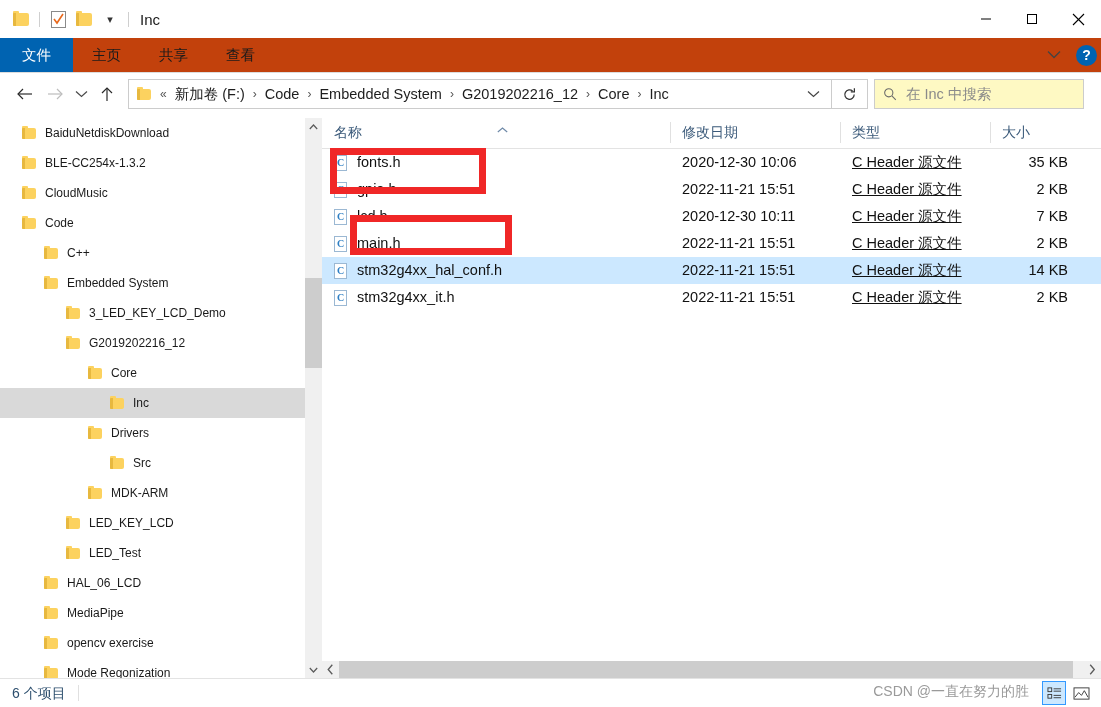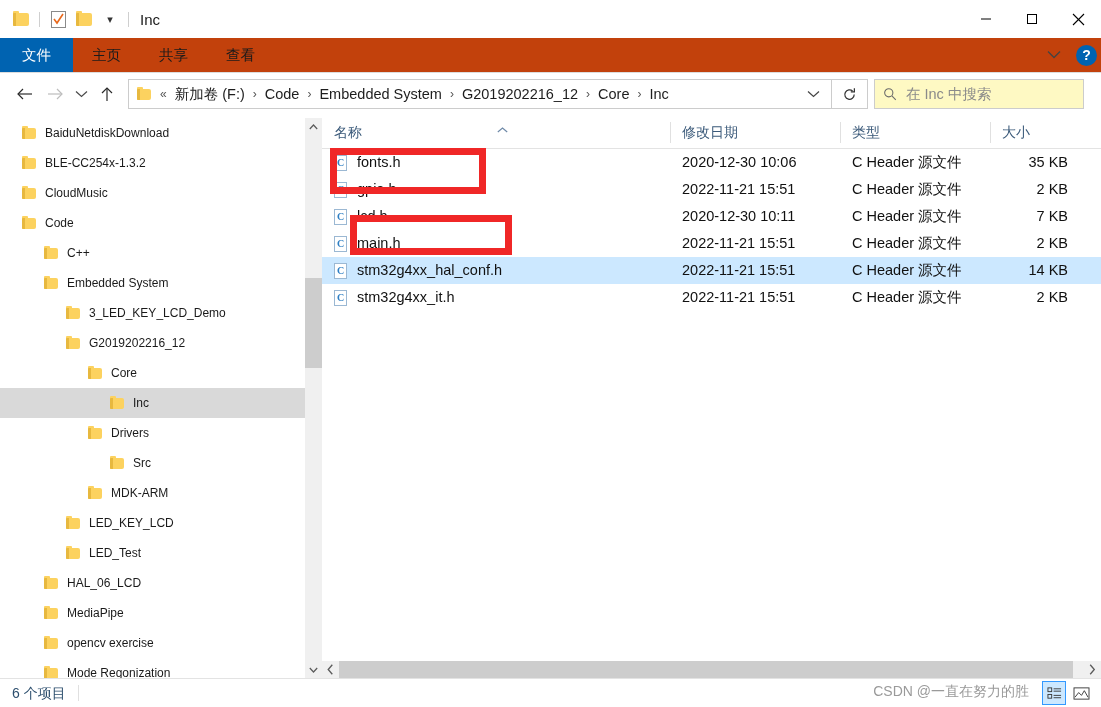--- a/index.html
+++ b/index.html
@@ -183,21 +183,21 @@
 
   .rows { position: relative; }
   .row {
     height: 27px; display: flex; align-items: center;
     font-size: 14.5px; color: #111111;
   }
   .row.selected { background: #cce8ff; }
   .cell { height: 27px; line-height: 27px; white-space: nowrap; }
   .cell-name { width: 348px; display: flex; align-items: center; padding-left: 12px; }
   .cell-date { width: 170px; padding-left: 12px; }
-  .cell-type { width: 150px; padding-left: 12px; }
+  .cell-type { width: 150px; padding-left: 12px; text-decoration: underline; }
   .cell-size { width: 88px; text-align: right; padding-right: 10px; }
 
   
   .cfile {
     position: relative; flex: none;
     width: 13px; height: 16px; margin-right: 10px;
     background: #ffffff; border: 1px solid #9bb8d3;
   }
   .cfile .cletter {
     position: absolute; left: 0; top: 0; width: 100%; height: 100%;

